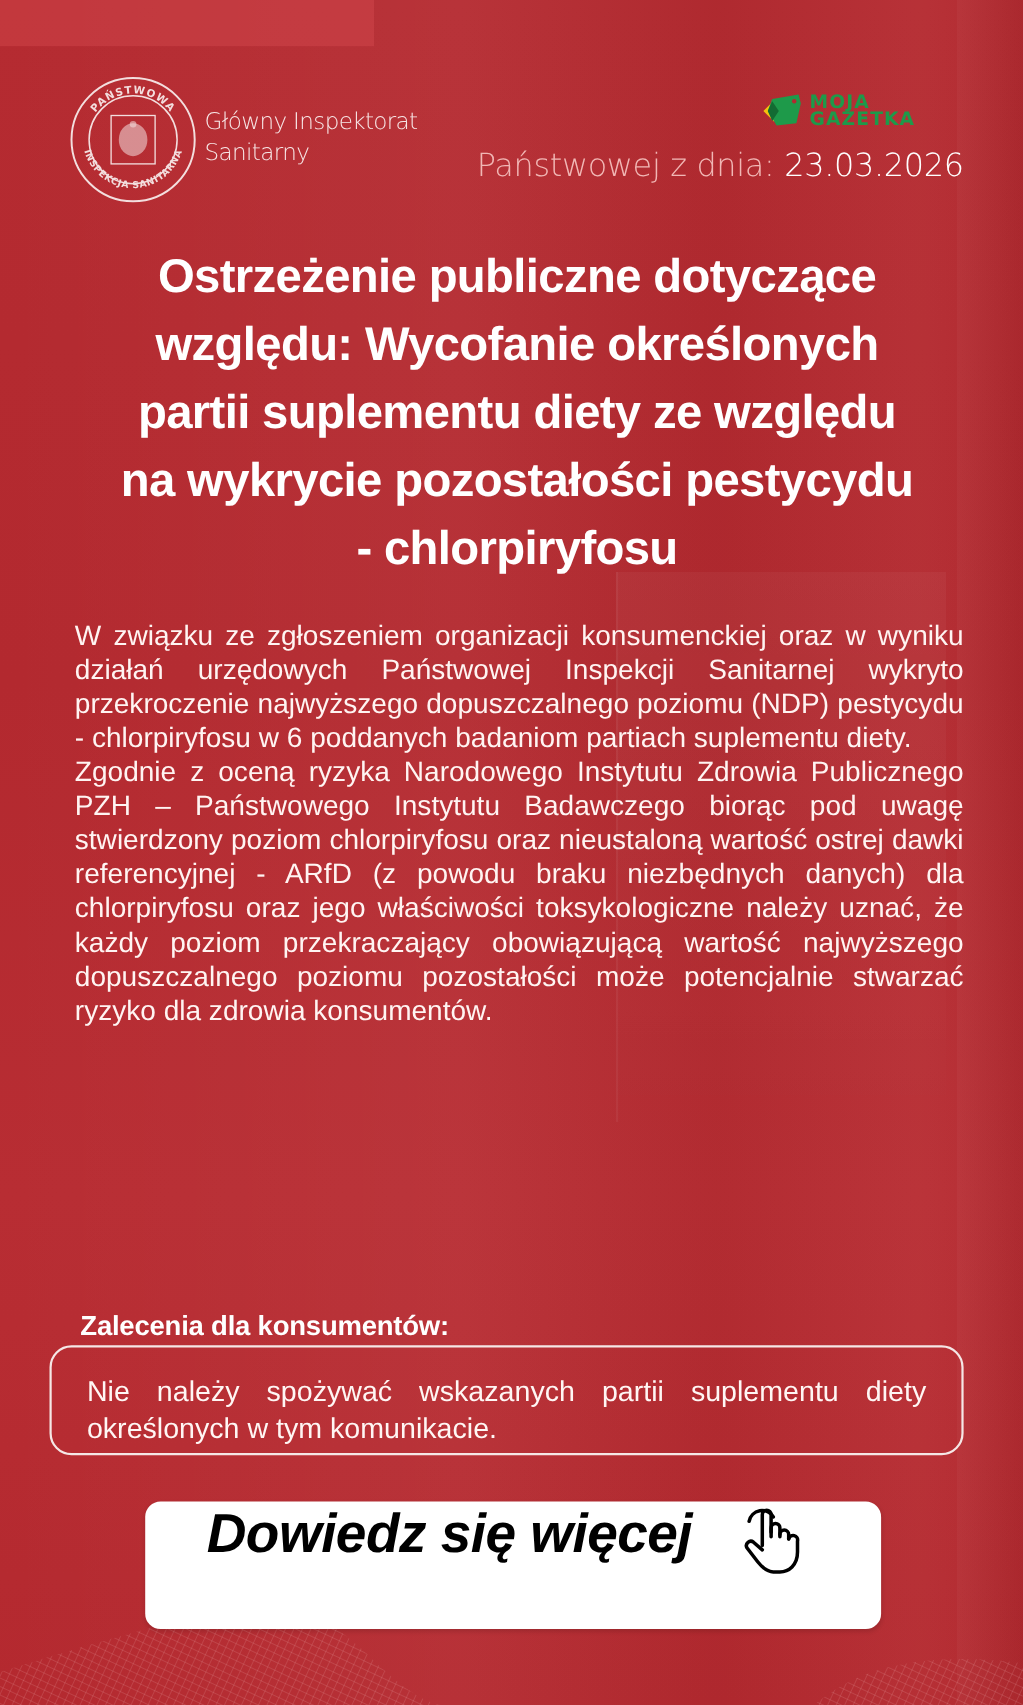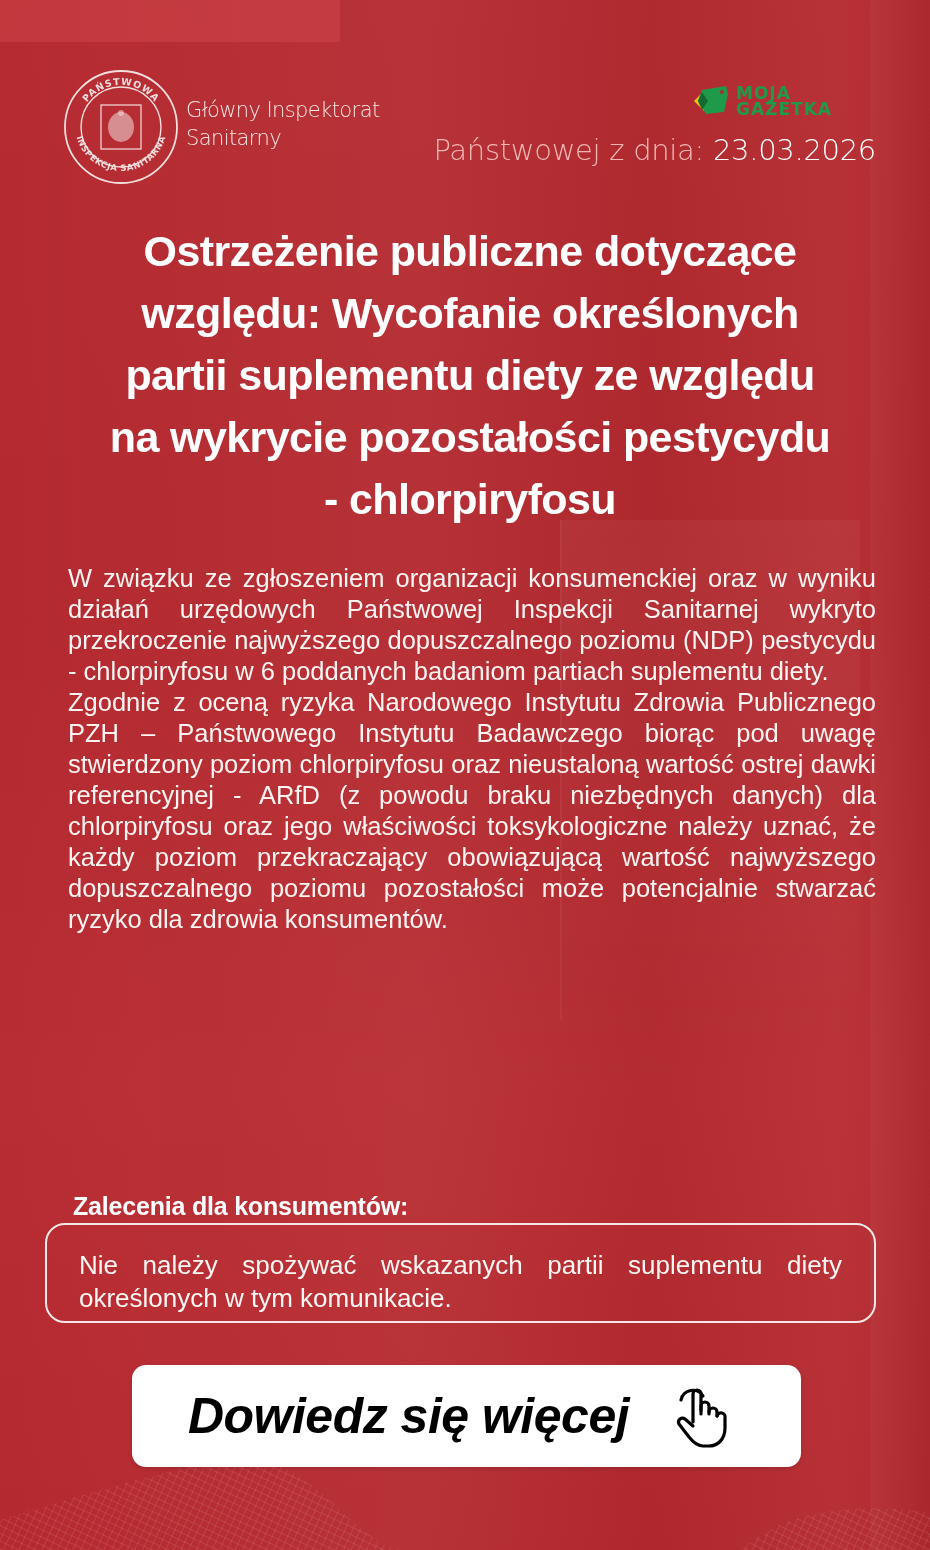--- a/index.html
+++ b/index.html
@@ -100,23 +100,23 @@
       position: absolute; left: 45px; top: 1223px; width: 831px; height: 100px;
       border: 2px solid #f5e7e6; border-radius: 20px;
       padding: 24px 32px 0 32px;
     }
     .rec-text {
       font-size: 26px; line-height: 33px; color: #fff6f4; text-align: justify;
     }
 
     
     .cta {
-      position: absolute; left: 132px; top: 1365px; width: 669px; height: 102px;
+      position: absolute; left: 132px; top: 1365px; width: 669px; height: 116px;
       background: #ffffff; border-radius: 14px;
-      display: flex; align-items: center; justify-content: center;
+      display: flex; align-items: flex-start; justify-content: center;
       cursor: pointer;
       box-shadow: 0 2px 4px rgba(0,0,0,0.12);
     }
     .cta-label {
       font-family: "Liberation Sans", sans-serif;
       font-weight: bold; font-style: italic;
       font-size: 50px; color: #000000; letter-spacing: -0.5px;
       margin-left: -10px;
     }
     .cta-icon { margin-left: 42px; width: 64px; height: 68px; }

